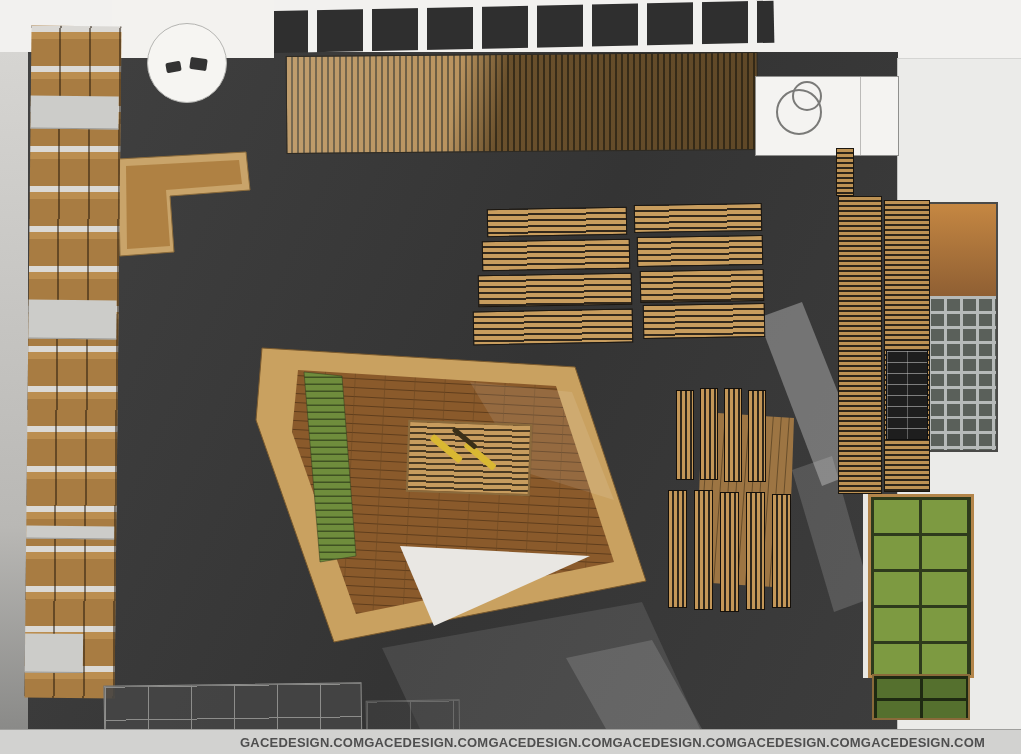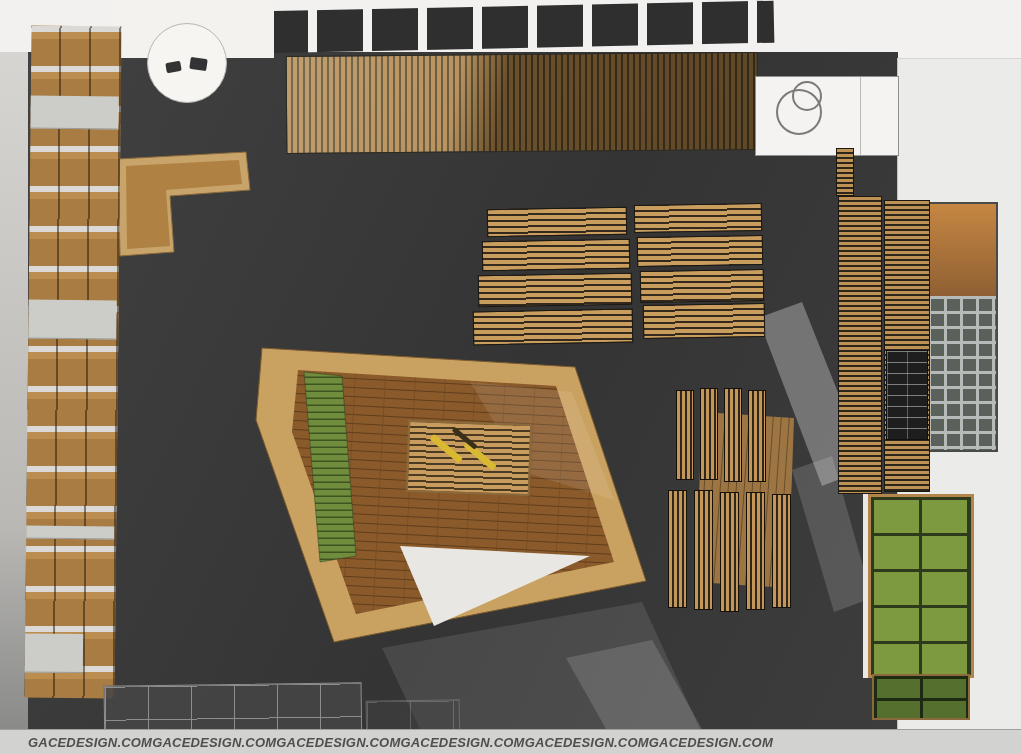--- a/index.html
+++ b/index.html
@@ -77,23 +77,22 @@
   }
 
   .platform-table{
     transform:rotate(2deg);border:2px solid #8a6a3c;
     background:repeating-linear-gradient(to bottom,#c79c5e 0 4px,#4a3a22 4px 6px);
   }
   .stick{position:absolute;border-radius:2px;}
 
   .wm-bar{
     left:0;top:729px;width:1021px;height:25px;background:#d2d2d0;border-top:1px solid #9f9f9d;
-    display:flex;align-items:center;justify-content:flex-start;padding:0 28px;box-sizing:border-box;
+    display:flex;align-items:center;justify-content:flex-end;padding:0 36px;box-sizing:border-box;
     z-index:10;
-    font-style:italic;
   }
   .wm-text{font-size:13px;font-weight:600;letter-spacing:.2px;color:#4f4f4f;white-space:nowrap;}
 
   .z1{z-index:1}.z2{z-index:2}.z3{z-index:3}.z4{z-index:4}.z5{z-index:5}
   svg{pointer-events:none;}
 </style>
 </head>
 <body>
 
 <div class="canvas">

